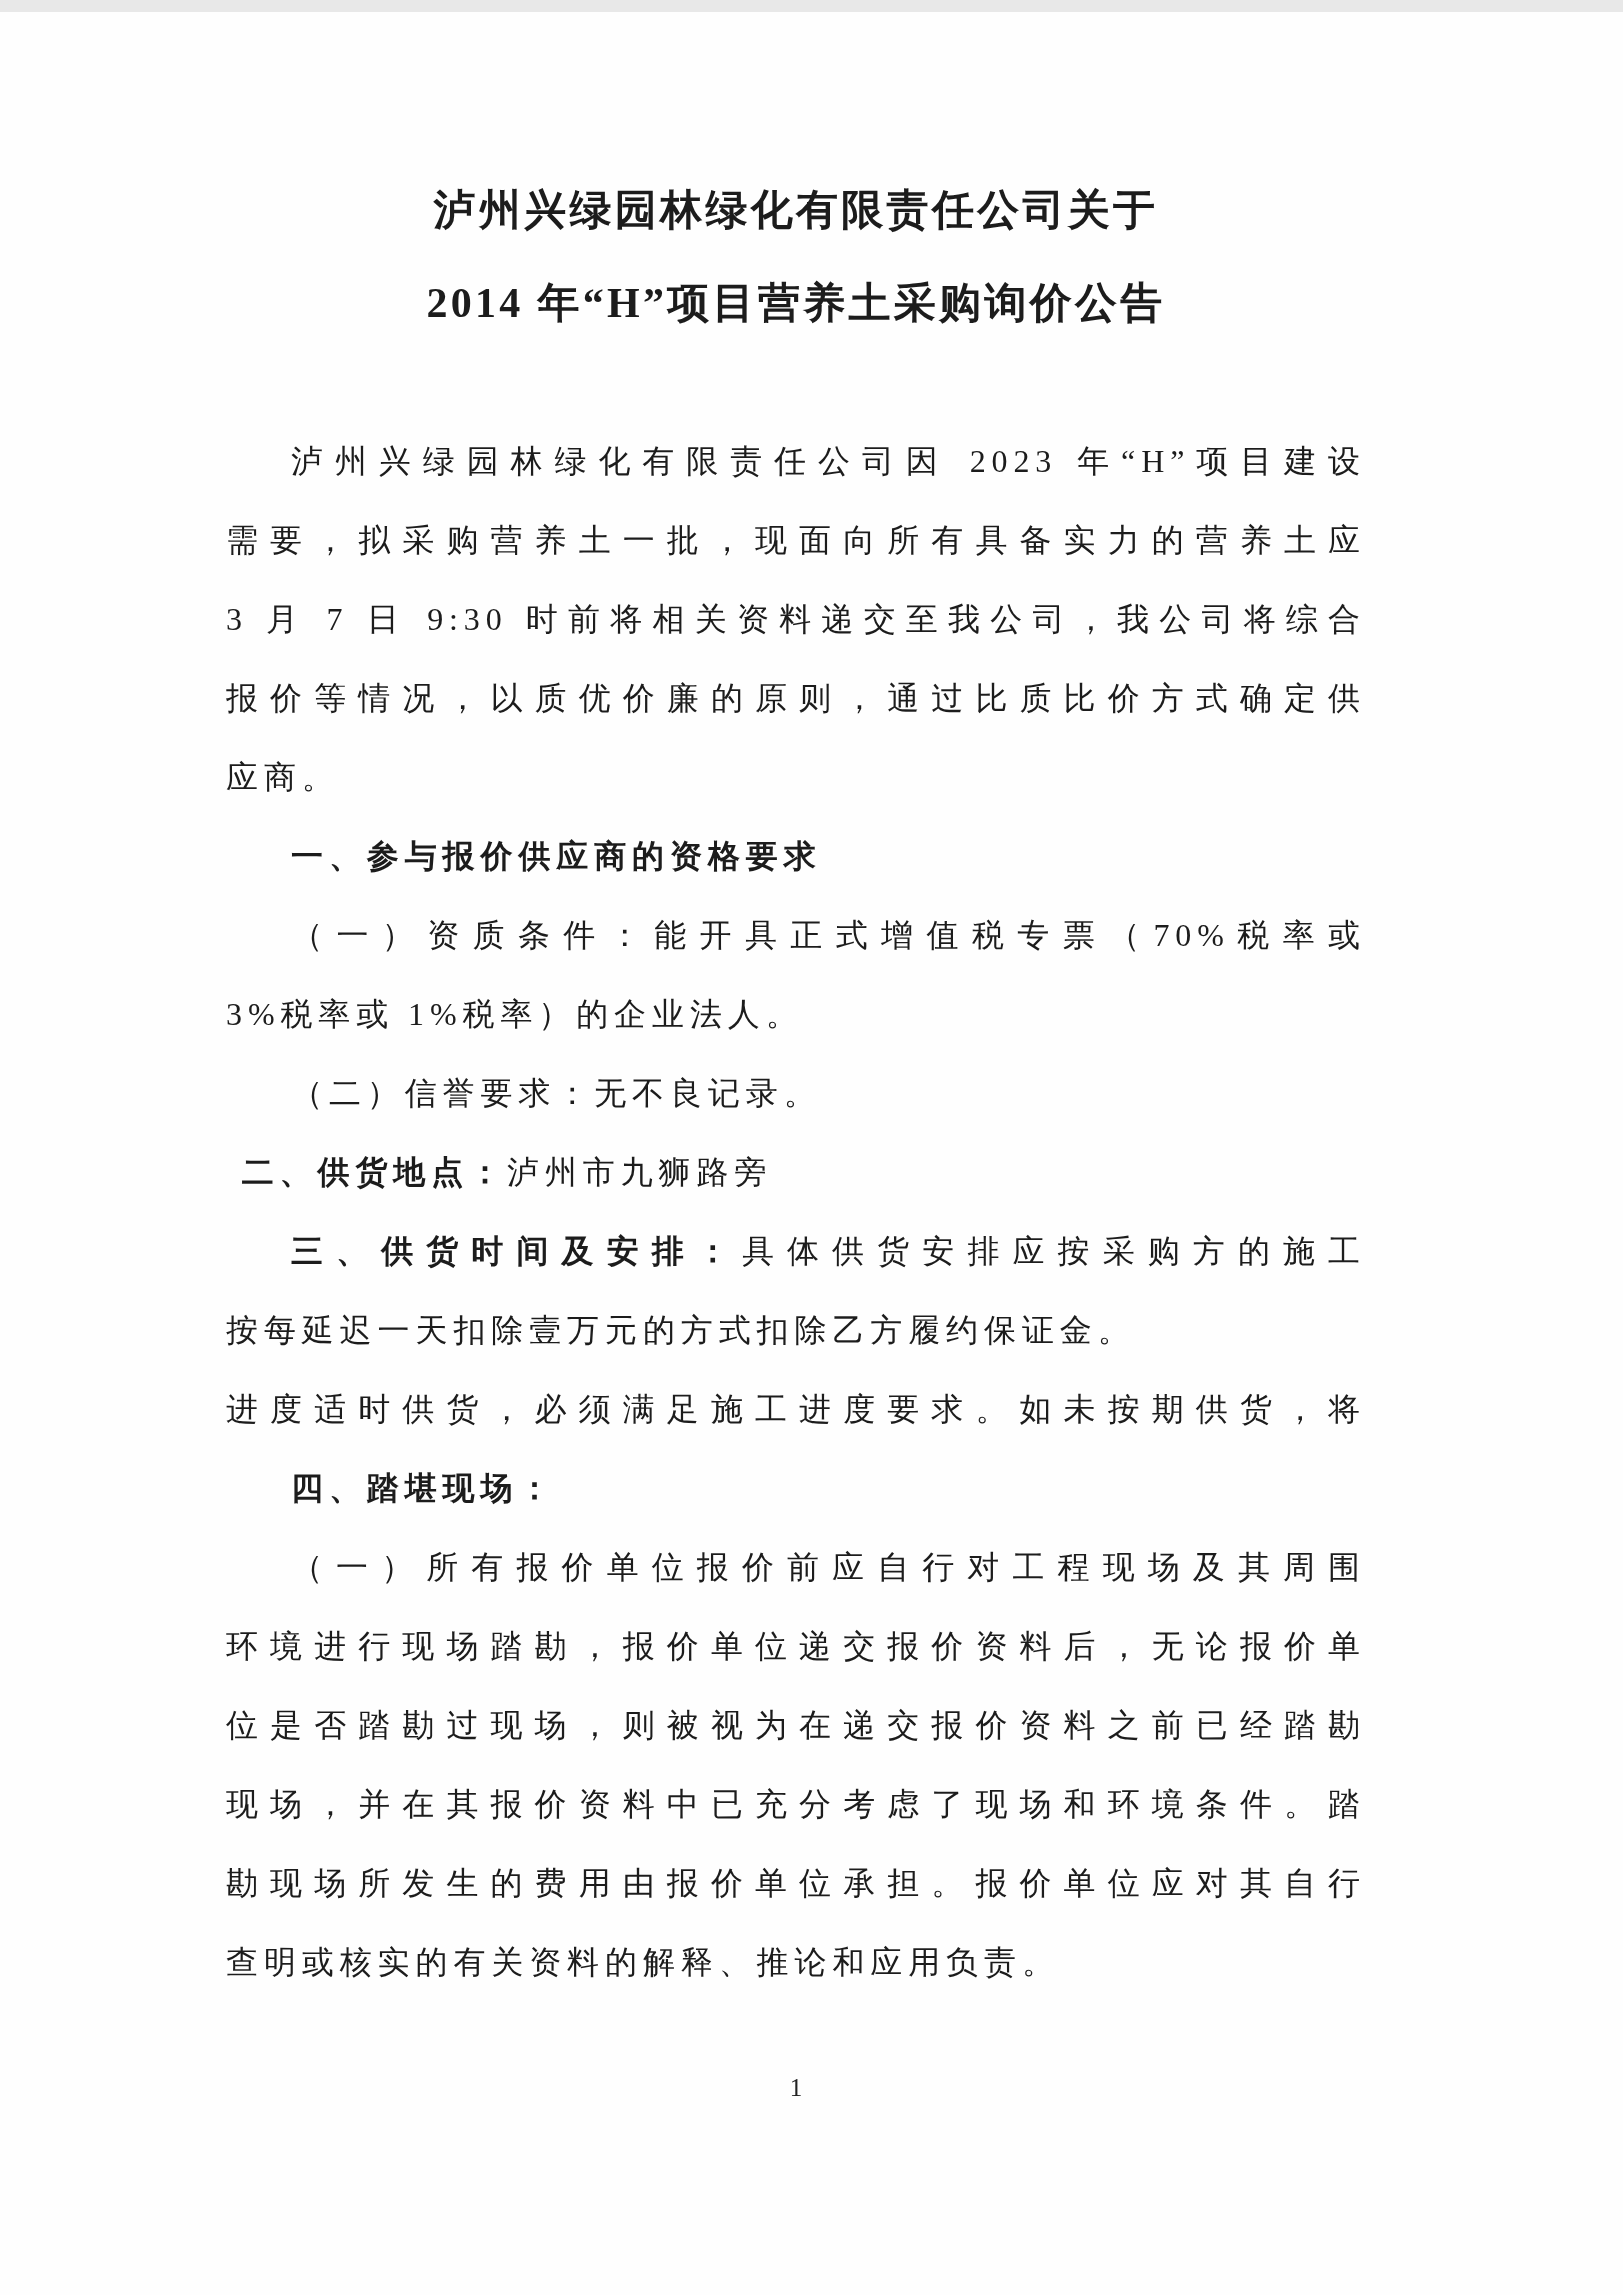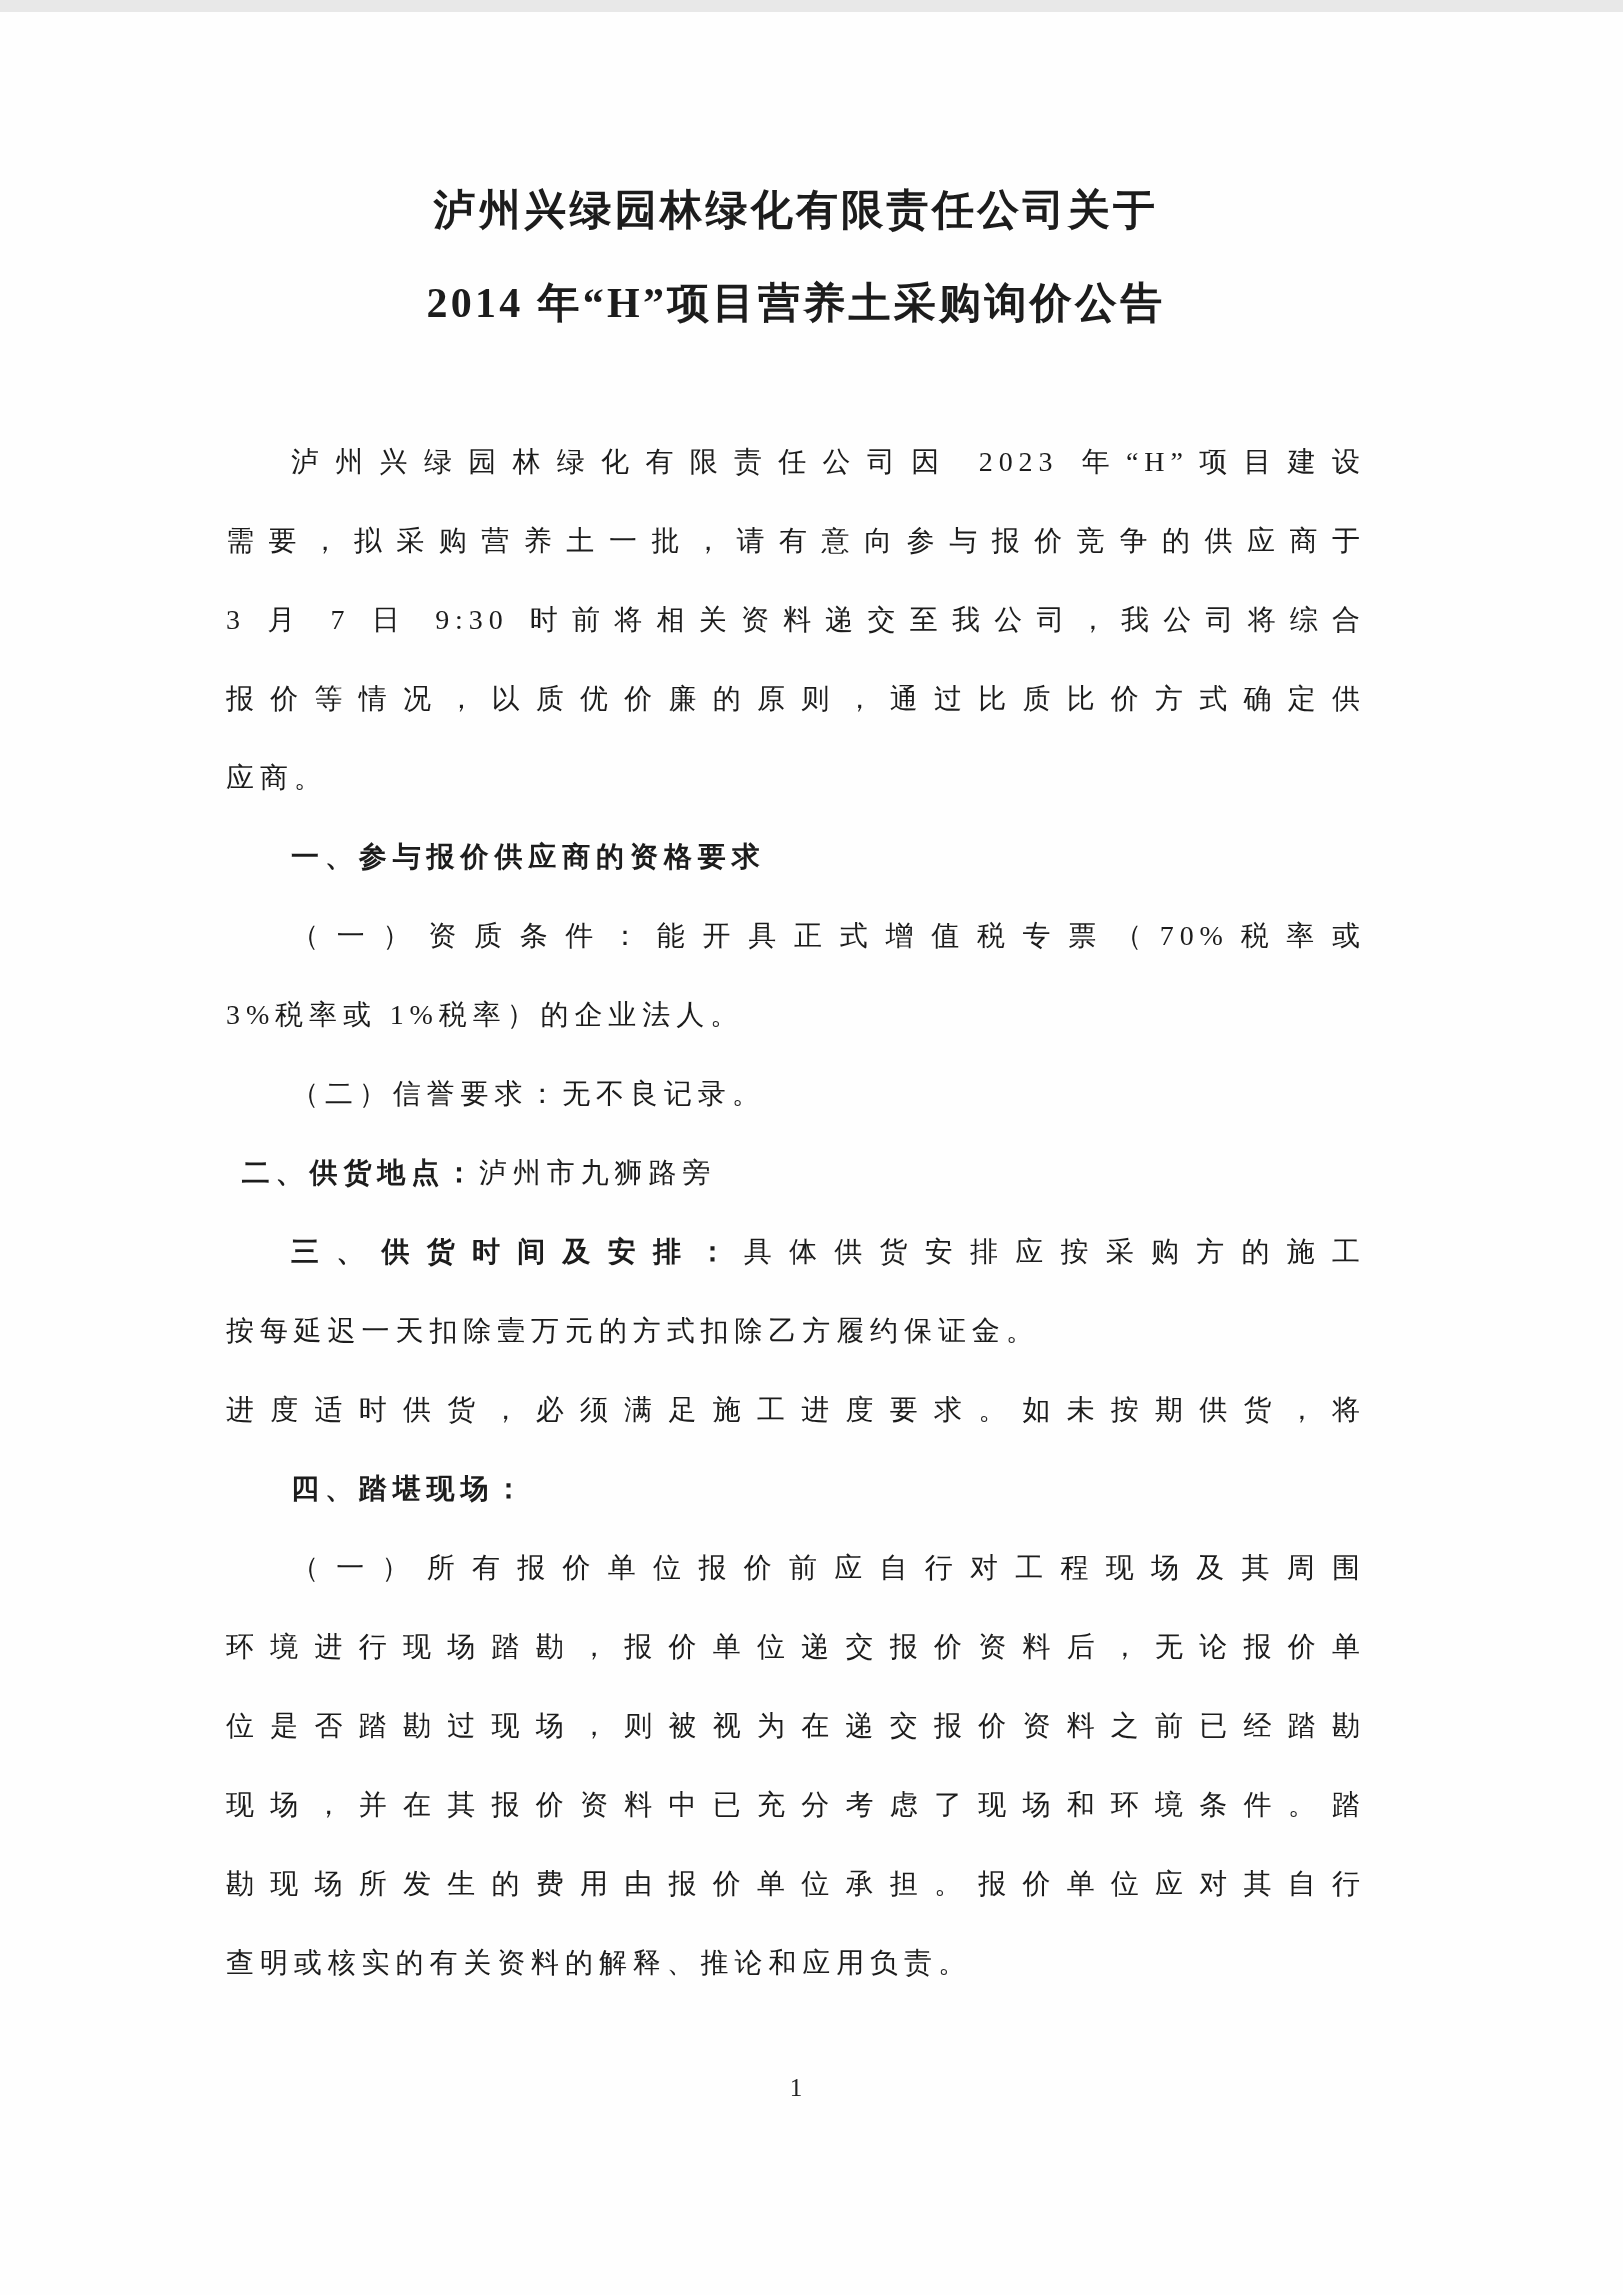--- a/index.html
+++ b/index.html
@@ -34,21 +34,21 @@
   }
   .content {
     position: absolute;
     top: 410px;
     left: 226px;
     width: 1140px;
   }
   .line {
     height: 79px;
     line-height: 79px;
-    font-size: 28px;
+    font-size: 32px;
     letter-spacing: 5.9px;
     white-space: nowrap;
     overflow: visible;
   }
   .line.jz {
     white-space: normal;
     text-align: justify;
     text-align-last: justify;
     text-justify: inter-character;
   }
@@ -70,21 +70,21 @@
 
 <div class="page">
 
   <div class="title-block">
     <div class="title-line">泸州兴绿园林绿化有限责任公司关于</div>
     <div class="title-line">2014 年“H”项目营养土采购询价公告</div>
   </div>
 
   <div class="content" id="doc-body">
       <div class="line jz ind"><span class="seg">泸州兴绿园林绿化有限责任公司因 2023 年“H”项目建设</span></div>
-      <div class="line jz"><span class="seg">需要，拟采购营养土一批，请有意向参与报价竞争的供应商于</span></div>
+      <div class="line jz"><span class="seg">需要，拟采购营养土一批，现面向所有具备实力的营养土应</span></div>
       <div class="line jz"><span class="seg">3 月 7 日 9:30 时前将相关资料递交至我公司，我公司将综合</span></div>
       <div class="line jz"><span class="seg">报价等情况，以质优价廉的原则，通过比质比价方式确定供</span></div>
       <div class="line"><span class="seg">应商。</span></div>
       <div class="line ind"><span class="seg-b">一、参与报价供应商的资格要求</span></div>
       <div class="line jz ind"><span class="seg">（一）资质条件：能开具正式增值税专票（70%税率或</span></div>
       <div class="line"><span class="seg">3%税率或 1%税率）的企业法人。</span></div>
       <div class="line ind"><span class="seg">（二）信誉要求：无不良记录。</span></div>
       <div class="line ind-sm"><span class="seg-b">二、供货地点：</span><span class="seg">泸州市九狮路旁</span></div>
       <div class="line jz ind"><span class="seg-b">三、供货时间及安排：</span><span class="seg">具体供货安排应按采购方的施工</span></div>
       <div class="line"><span class="seg">按每延迟一天扣除壹万元的方式扣除乙方履约保证金。</span></div>

